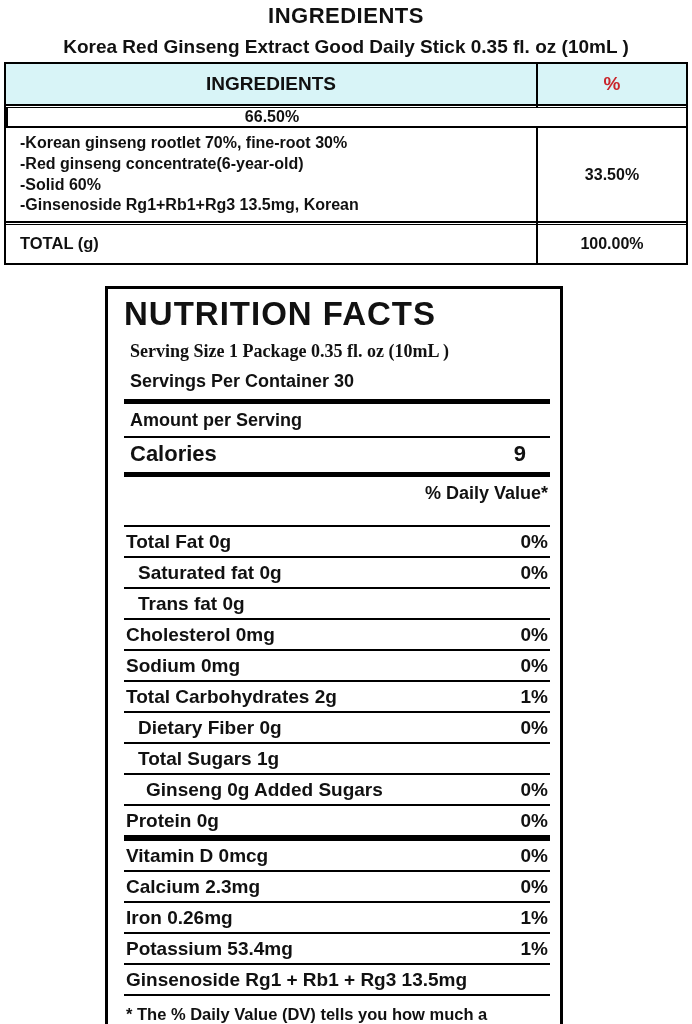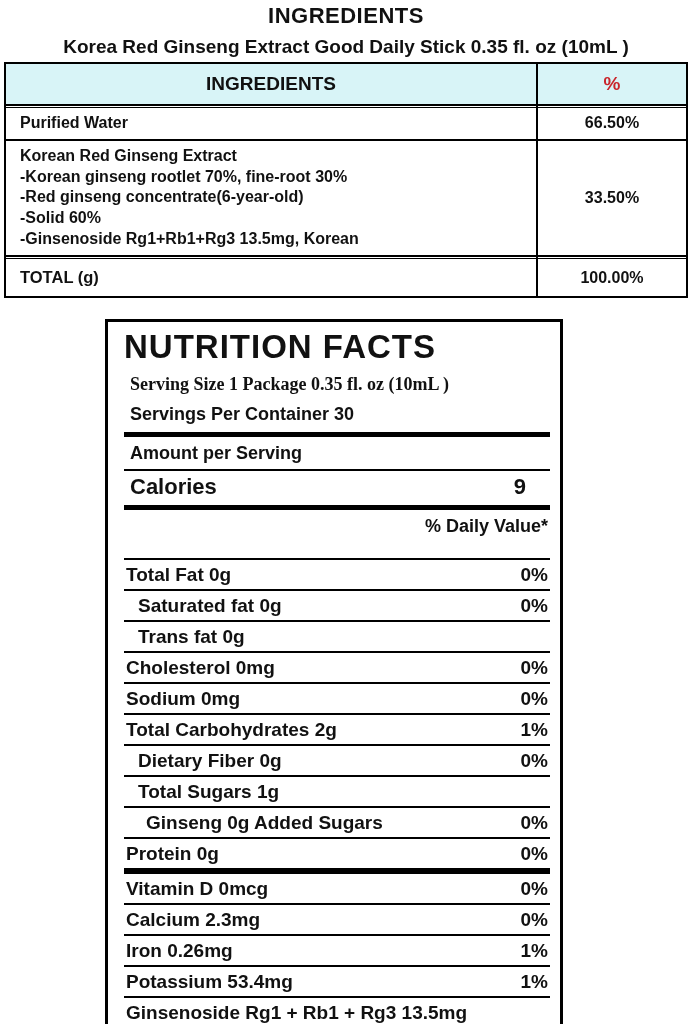--- a/index.html
+++ b/index.html
@@ -65,29 +65,25 @@
       <div class="cell-name">INGREDIENTS</div>
       <div class="cell-pct red">%</div>
     </div>
 
     <div class="ing-grid dbl-sep">
       <div class="cell-name"></div>
       <div class="cell-pct"></div>
     </div>
 
     <div class="ing-grid ing-row single">
-      <div class="cell-name">
-        <div>Purified Water</div>
-      </div>
       <div class="cell-pct">66.50%</div>
     </div>
 
     <div class="ing-grid ing-row">
       <div class="cell-name">
-        <div>Korean Red Ginseng Extract</div>
         <div>-Korean ginseng rootlet 70%, fine-root 30%</div>
         <div>-Red ginseng concentrate(6-year-old)</div>
         <div>-Solid 60%</div>
         <div>-Ginsenoside Rg1+Rb1+Rg3 13.5mg, Korean</div>
       </div>
       <div class="cell-pct">33.50%</div>
     </div>
 
     <div class="ing-grid dbl-sep">
       <div class="cell-name"></div>

